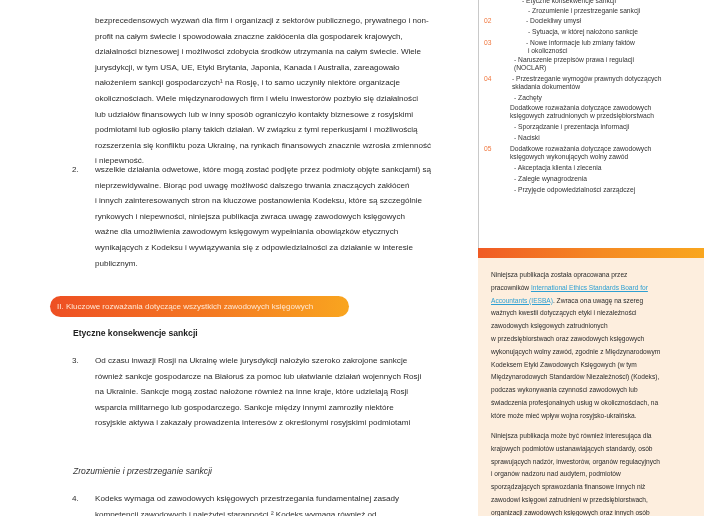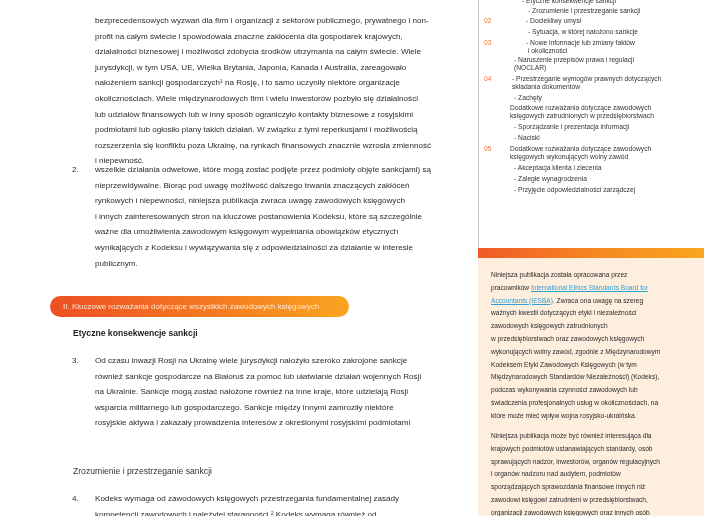--- a/index.html
+++ b/index.html
@@ -9,24 +9,24 @@
   .main { position: absolute; left: 0; top: 17px; width: 478px; height: 516px; }
   .para { position: absolute; left: 73px; font-size: 8.1px; line-height: 15.6px; }
   .para .num { position: absolute; left: -1px; top: 0; }
   .para .text { position: absolute; left: 22px; width: 370px; }
   .para .text .line { display: block; white-space: nowrap; }
 
   .section-pill {
     position: absolute; left: 50px; top: 279px; width: 299px; height: 21px;
     border-radius: 11px;
     background: linear-gradient(90deg, #ee4f23 0%, #f47a22 55%, #f9a51f 100%);
-    color: #ffe8d4; font-size: 8px; line-height: 21px; padding-left: 13px; white-space: nowrap;
+    color: #ffe8d4; font-size: 8px; line-height: 21px; padding-left: 7px; white-space: nowrap;
   }
   .heading-bold { position: absolute; left: 73px; top: 311px; font-size: 8.6px; font-weight: bold; color: #1e1e1e; }
-  .heading-italic { position: absolute; left: 73px; top: 449px; font-size: 8.6px; color: #333; }
+  .heading-italic { position: absolute; left: 73px; top: 449px; font-size: 8.6px; font-style: italic; color: #333; }
 
   .divider { position: absolute; left: 478px; top: 0; width: 1px; height: 516px; background: #c9c9c9; }
 
   .toc { position: absolute; left: 480px; top: 0; width: 228px; height: 248px; font-size: 6.7px; line-height: 8.4px; color: #333; }
   .toc-row { position: absolute; left: 0; width: 228px; }
   .toc-num { position: absolute; left: 4px; color: #f0743a; }
   .toc-label { position: absolute; white-space: nowrap; }
 
   .accent-band {
     position: absolute; left: 478px; top: 248px; width: 226px; height: 10px;
@@ -40,37 +40,37 @@
 </head>
 <body>
 
 <div class="main">
 
   <div class="para" style="top:-4px;">
     <div class="text">
       <span class="line">bezprecedensowych wyzwań dla firm i organizacji z sektorów publicznego, prywatnego i non-</span>
       <span class="line">profit na całym świecie i spowodowała znaczne zakłócenia dla gospodarek krajowych,</span>
       <span class="line">działalności biznesowej i możliwości zdobycia środków utrzymania na całym świecie. Wiele</span>
-      <span class="line">jurysdykcji, w tym USA, UE, Wielka Brytania, Japonia, Kanada i Australia, zareagowało</span>
+      <span class="line">jurysdykcji, w tym USA, UE, Etyki Brytania, Japonia, Kanada i Australia, zareagowało</span>
       <span class="line">nałożeniem sankcji gospodarczych¹ na Rosję, i to samo uczyniły niektóre organizacje</span>
       <span class="line">okolicznościach. Wiele międzynarodowych firm i wielu inwestorów pozbyło się działalności</span>
       <span class="line">lub udziałów finansowych lub w inny sposób ograniczyło kontakty biznesowe z rosyjskimi</span>
       <span class="line">podmiotami lub ogłosiło plany takich działań. W związku z tymi reperkusjami i możliwością</span>
       <span class="line">rozszerzenia się konfliktu poza Ukrainę, na rynkach finansowych znacznie wzrosła zmienność</span>
       <span class="line">i niepewność.</span>
     </div>
   </div>
 
   <div class="para" style="top:145px;">
     <span class="num">2.</span>
     <div class="text">
       <span class="line">wszelkie działania odwetowe, które mogą zostać podjęte przez podmioty objęte sankcjami) są</span>
       <span class="line">nieprzewidywalne. Biorąc pod uwagę możliwość dalszego trwania znaczących zakłóceń</span>
+      <span class="line">i innych zainteresowanych stron na kluczowe postanowienia Kodeksu, które są szczególnie</span>
       <span class="line">rynkowych i niepewności, niniejsza publikacja zwraca uwagę zawodowych księgowych</span>
-      <span class="line">i innych zainteresowanych stron na kluczowe postanowienia Kodeksu, które są szczególnie</span>
       <span class="line">ważne dla umożliwienia zawodowym księgowym wypełniania obowiązków etycznych</span>
       <span class="line">wynikających z Kodeksu i wywiązywania się z odpowiedzialności za działanie w interesie</span>
       <span class="line">publicznym.</span>
     </div>
   </div>
 
   <div class="section-pill">II. Kluczowe rozważania dotyczące wszystkich zawodowych księgowych</div>
 
   <div class="heading-bold">Etyczne konsekwencje sankcji</div>
 

